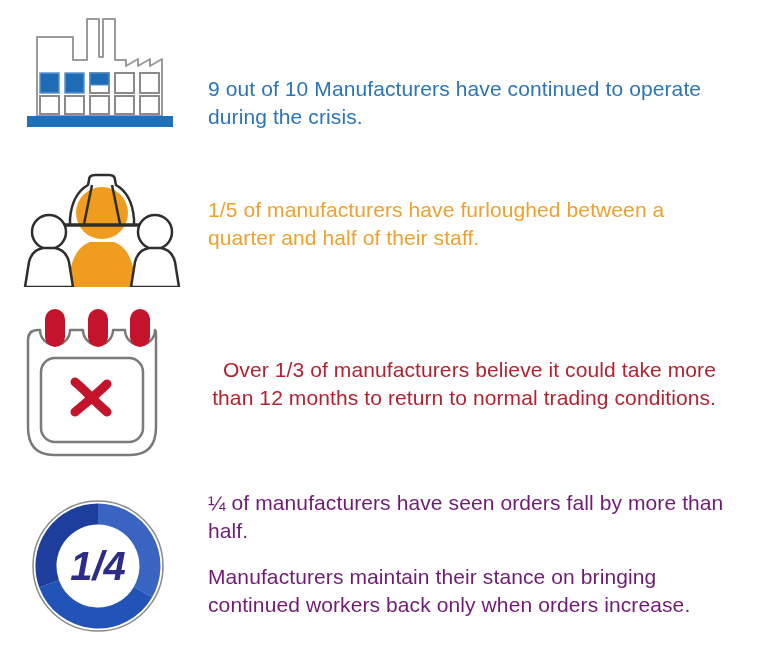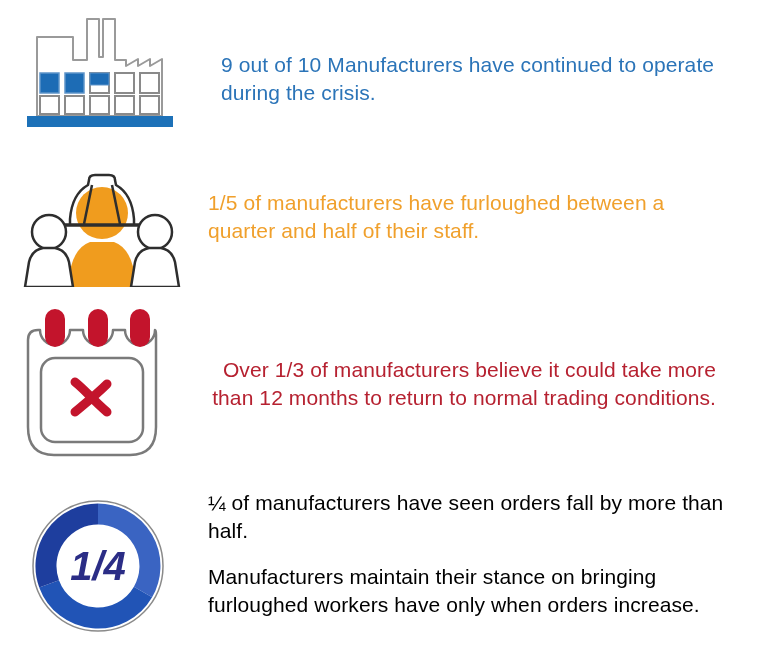--- a/index.html
+++ b/index.html
@@ -16,29 +16,29 @@
     position:absolute;
     font-size:21px;
     line-height:28px;
     font-weight:500;
     letter-spacing:0.1px;
   }
   .row-text p{margin:0;}
   .t-blue  {color:#2b74b8;}
   .t-orange{color:#f0a02c;}
   .t-red   {color:#b62130;text-align:right;}
-  .t-navy  {color:#000000;}
+  .t-navy  {color:#701a75;}
 
   .icon-factory {left:27px; top:10px;  width:146px; height:124px;}
   .icon-people  {left:22px; top:165px; width:160px; height:122px;}
   .icon-calendar{left:25px; top:306px; width:134px; height:152px;}
   .icon-ring    {left:24px; top:492px; width:148px; height:148px;}
 
-  .text-1{left:208px; top:51px;  width:495px;margin-left:13px;}
-  .text-2{left:208px; top:189px; width:478px;}
+  .text-1{left:208px; top:75px;  width:495px;}
+  .text-2{left:208px; top:196px; width:478px;}
   .text-3{left:208px; top:356px; width:508px;}
   .text-4{left:208px; top:489px; width:534px;}
   .text-4 p + p{margin-top:18px;}
 
   .ring-label{
     font-family:"Liberation Sans", sans-serif;
     font-weight:bold;
     font-style:italic;
     font-size:40px;
   }
@@ -114,16 +114,16 @@
     <svg viewBox="0 0 148 148" xmlns="http://www.w3.org/2000/svg">
       <circle cx="74" cy="74" r="65" fill="#ffffff" stroke="#8a8a8a" stroke-width="1.5"></circle>
       <path d="M 74 22 A 52 52 0 0 1 119 100" fill="none" stroke="#3a64c2" stroke-width="21"></path>
       <path d="M 119 100 A 52 52 0 0 1 25.1 91.8" fill="none" stroke="#2154b6" stroke-width="21"></path>
       <path d="M 25.1 91.8 A 52 52 0 0 1 74 22" fill="none" stroke="#1e3e9e" stroke-width="21"></path>
       <text class="ring-label" x="74" y="88" text-anchor="middle" fill="#2b2d86">1/4</text>
     </svg>
   </div>
   <div class="row-text text-4 t-navy">
     <p>¼ of manufacturers have seen orders fall by more than half.</p>
-    <p>Manufacturers maintain their stance on bringing furloughed workers have only when orders increase.</p>
+    <p>Manufacturers maintain their stance on bringing continued workers back only when orders increase.</p>
   </div>
 
 </div>
 
 </body></html>

